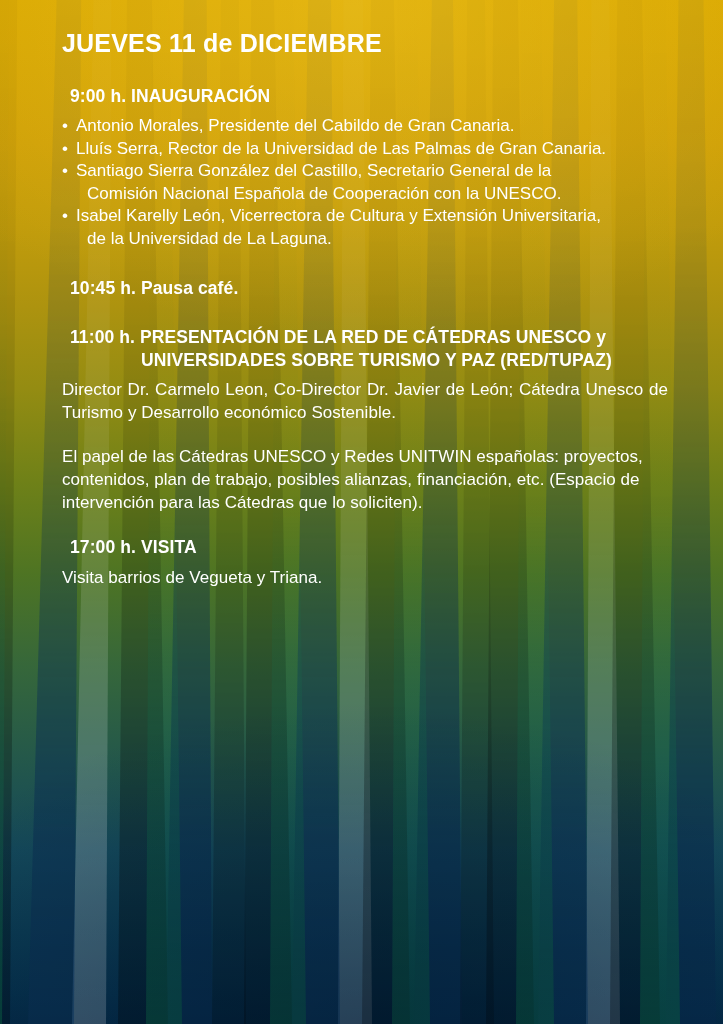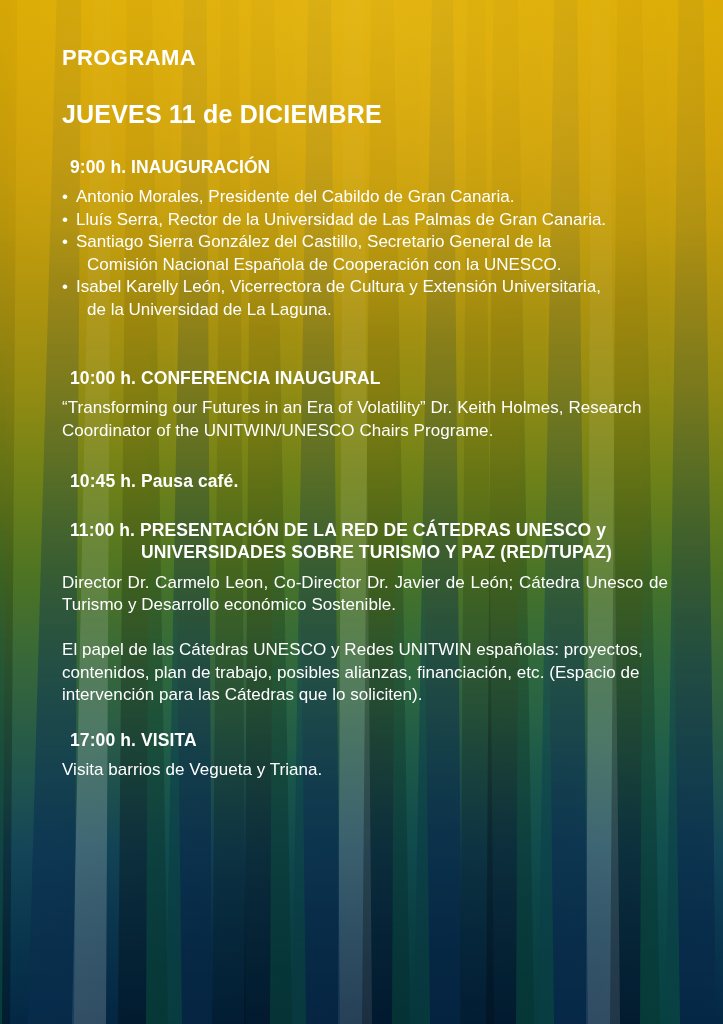--- a/index.html
+++ b/index.html
@@ -204,21 +204,20 @@
         <polygon points="522,-120 540,-120 554,1024 516,1024" fill="url(#greenFade)"></polygon>
         <polygon points="646,-120 664,-120 680,1024 640,1024" fill="url(#greenFade)"></polygon>
       </g>
     </svg>
   </div>
 
   <div class="bg-sheen"></div>
 
   <div class="content">
 
-    <h1 class="page-title">PROGRAMA</h1>
 
     <h2 class="day-heading">JUEVES 11 de DICIEMBRE</h2>
 
     <section class="block">
       <h3 class="slot-heading">9:00 h. INAUGURACIÓN</h3>
       <ul class="bullet-list">
         <li>
           <span class="bullet-dot">•</span>
           <span>Antonio Morales, Presidente del Cabildo de Gran Canaria.</span>
         </li>
@@ -232,24 +231,20 @@
           <span class="cont">Comisión Nacional Española de Cooperación con la UNESCO.</span>
         </li>
         <li>
           <span class="bullet-dot">•</span>
           <span>Isabel Karelly León, Vicerrectora de Cultura y Extensión Universitaria,</span>
           <span class="cont">de la Universidad de La Laguna.</span>
         </li>
       </ul>
     </section>
 
-    <section class="block gap-lg">
-      <h3 class="slot-heading">10:00 h. CONFERENCIA INAUGURAL</h3>
-      <p class="slot-body">“Transforming our Futures in an Era of Volatility” Dr. Keith Holmes, Research Coordinator of the UNITWIN/UNESCO Chairs Programe.</p>
-    </section>
 
     <section class="block">
       <h3 class="slot-heading">10:45 h. Pausa café.</h3>
     </section>
 
     <section class="block">
       <h3 class="slot-heading">
         <span>11:00 h. PRESENTACIÓN DE LA RED DE CÁTEDRAS UNESCO y</span>
         <span class="line2">UNIVERSIDADES SOBRE TURISMO Y PAZ (RED/TUPAZ)</span>
       </h3>

